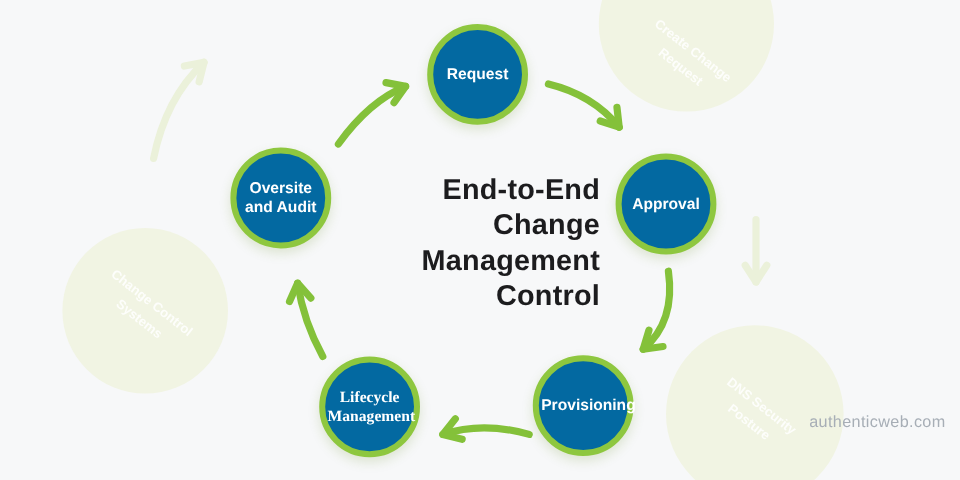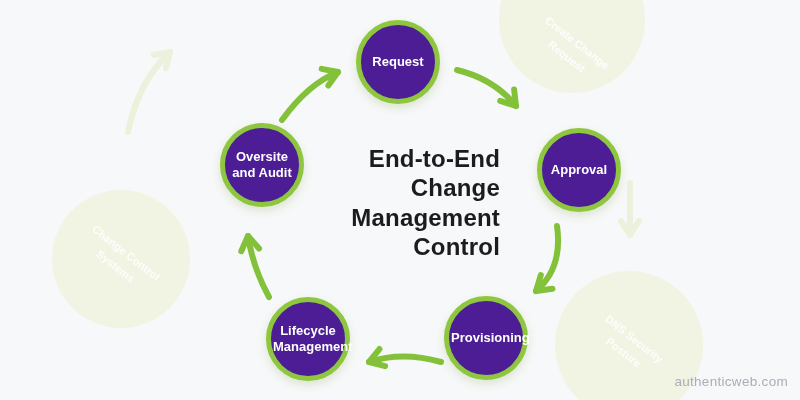--- a/index.html
+++ b/index.html
@@ -44,59 +44,59 @@
     position: absolute;
     left: 0; top: 0;
     width: 800px; height: 400px;
   }
 
   
   .node {
     position: absolute;
     width: 84px; height: 84px;
     border-radius: 50%;
-    background: #4c1d95;
+    background: #0369a1;
     border: 5px solid #8ec73f;
     box-sizing: border-box;
     display: flex;
     align-items: center;
     justify-content: center;
     box-shadow: 0 4px 10px rgba(100,140,30,0.18);
   }
   .node-label {
     color: #ffffff;
     font-weight: bold;
     font-size: 13px;
     line-height: 1.25;
     text-align: center;
     max-width: 70px;
   }
   .node-request      { left: 356px; top: 20px;  }
-  .node-approval     { left: 537px; top: 128px; }
+  .node-approval     { left: 513px; top: 128px; }
   .node-provisioning { left: 444px; top: 296px; }
-  .node-lifecycle    { left: 266px; top: 297px; }
-  .node-oversite     { left: 220px; top: 123px; }
+  .node-lifecycle    { left: 266px; top: 297px; font-family: Liberation Serif, serif; }
+  .node-oversite     { left: 192px; top: 123px; }
 
   
   .title {
     position: absolute;
     left: 300px; top: 144px;
     width: 200px;
     text-align: right;
     color: #1c1c1e;
     font-size: 24px;
     font-weight: bold;
     line-height: 1.22;
     letter-spacing: 0.2px;
   }
 
   
   .watermark {
     position: absolute;
-    right: 12px; top: 374px;
+    right: 12px; top: 344px;
     color: #a7aeb6;
     font-size: 13.5px;
     letter-spacing: 0.3px;
   }
 </style>
 </head>
 <body>
 
 <div class="canvas">
 

